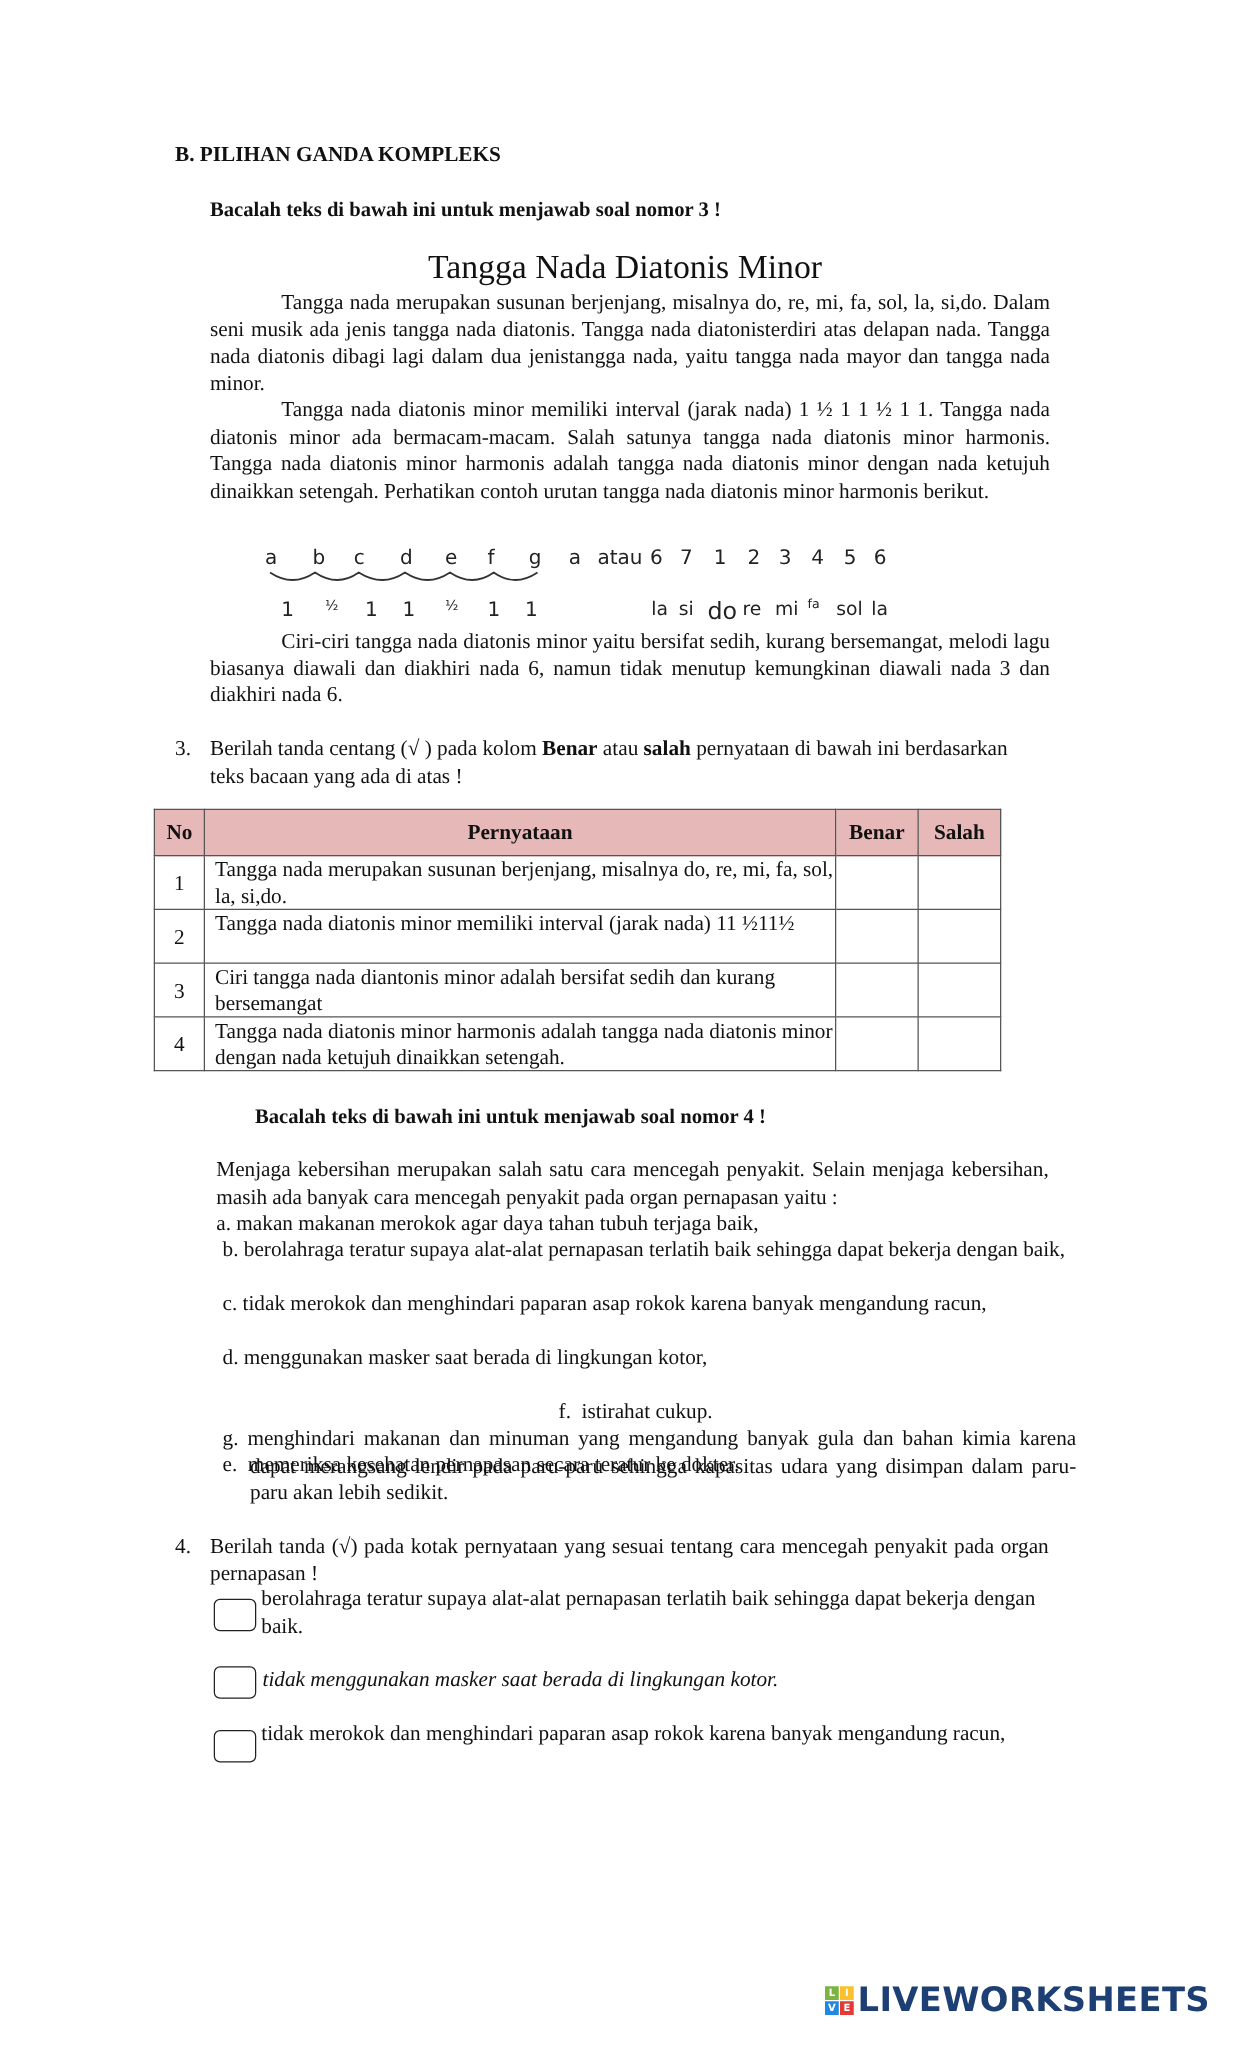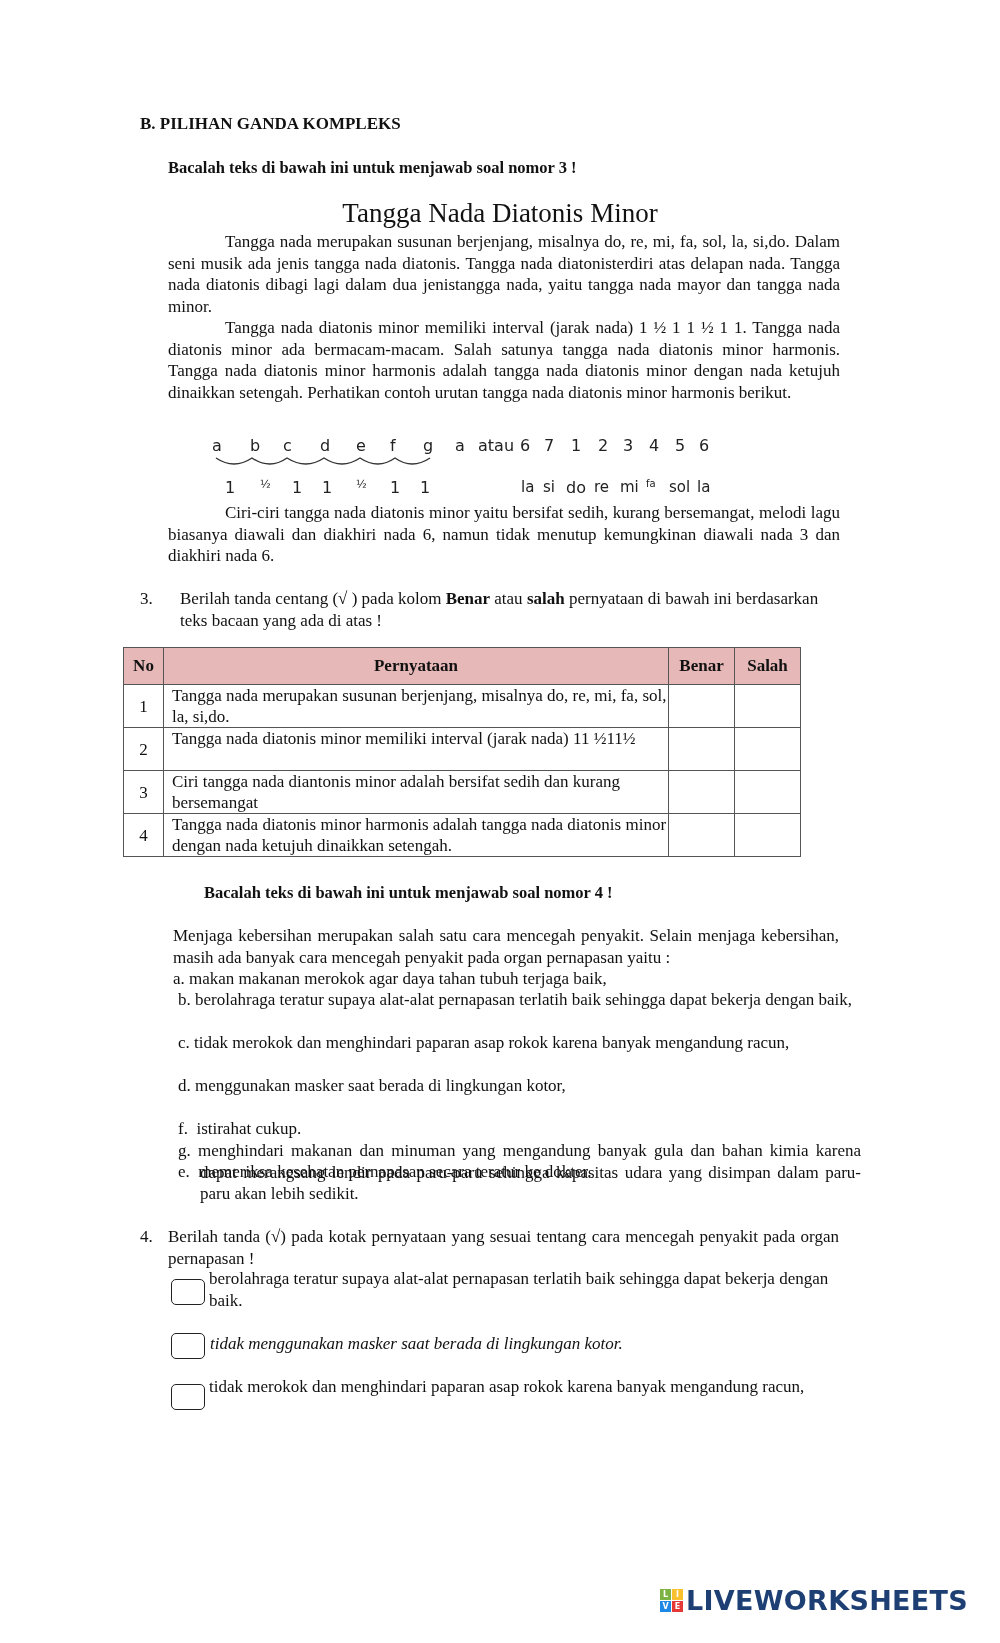--- a/index.html
+++ b/index.html
@@ -65,32 +65,32 @@
   <span style="left:15px; top:42px;">1</span>
   <span style="left:50px; top:42px; font-size:11px;">½</span>
   <span style="left:82px; top:42px;">1</span>
   <span style="left:112px; top:42px;">1</span>
   <span style="left:146px; top:42px; font-size:11px;">½</span>
   <span style="left:180px; top:42px;">1</span>
   <span style="left:210px; top:42px;">1</span>
 
   <span style="left:311px; top:42px; font-size:15px;">la</span>
   <span style="left:333px; top:42px; font-size:15px;">si</span>
-  <span style="left:356px; top:42px; font-size:16px;">do</span>
+  <span style="left:356px; top:42px; font-size:19px;">do</span>
   <span style="left:384px; top:42px; font-size:15px;">re</span>
   <span style="left:410px; top:42px; font-size:15px;">mi</span>
   <span style="left:436px; top:42px; font-size:10px;">fa</span>
   <span style="left:459px; top:42px; font-size:15px;">sol</span>
   <span style="left:487px; top:42px; font-size:15px;">la</span>
 </div>
 
 <div class="abs para p indent justify" style="top:502px;">Ciri-ciri tangga nada diatonis minor yaitu  bersifat sedih, kurang bersemangat, melodi lagu biasanya diawali dan diakhiri nada 6, namun tidak menutup kemungkinan diawali nada 3 dan diakhiri nada 6.</div>
 
 <div class="abs p" style="left:140px; top:588px;">3.</div>
-<div class="abs p" style="left:168px; top:588px; width:650px;margin-left:12px;">
+<div class="abs p" style="left:168px; top:588px; width:650px;">
   <span>Berilah  tanda centang (√ ) pada kolom </span><b>Benar</b><span> atau </span><b>salah</b><span> pernyataan di bawah ini berdasarkan teks bacaan yang ada di atas !</span>
 </div>
 
 <table class="q3">
   <colgroup>
     <col style="width:40px">
       <col style="width:505px">
       <col style="width:66px">
       <col style="width:66px">
   </colgroup>
@@ -142,21 +142,21 @@
 </div>
 <div class="list-item justify" style="left:178px; top:1032px; width:661px; padding-left:21px; text-indent:-21px;">
   <span>c.</span> <span>tidak merokok dan menghindari paparan asap rokok karena banyak mengandung racun,</span>
 </div>
 <div class="list-item" style="left:178px; top:1075px; width:661px;">
   <span>d.</span> <span>menggunakan masker saat berada di lingkungan kotor,</span>
 </div>
 <div class="list-item" style="left:178px; top:1161px; width:661px;">
   <span>e.</span>&nbsp; <span>memeriksa kesehatan pernapasan secara teratur ke dokter.</span>
 </div>
-<div class="list-item" style="left:178px; top:1118px; width:661px;">
+<div class="list-item" style="left:178px; top:1118px; width:661px;text-align:center;">
   <span>f.</span>&nbsp; <span>istirahat cukup.</span>
 </div>
 <div class="list-item justify" style="left:178px; top:1140px; width:661px; padding-left:22px; text-indent:-22px;">
   <span>g.</span> <span>menghindari makanan dan minuman yang mengandung banyak gula dan bahan kimia karena dapat merangsang lendir pada paru-paru sehingga kapasitas udara yang disimpan dalam paru-paru akan lebih sedikit.</span>
 </div>
 
 <div class="abs p" style="left:140px; top:1226px;">4.</div>
 <div class="abs p justify" style="left:168px; top:1226px; width:671px;">Berilah tanda (√) pada kotak pernyataan yang sesuai tentang cara mencegah penyakit pada organ pernapasan !</div>
 
 <div class="cbox" style="left:171px; top:1279px;"></div>

